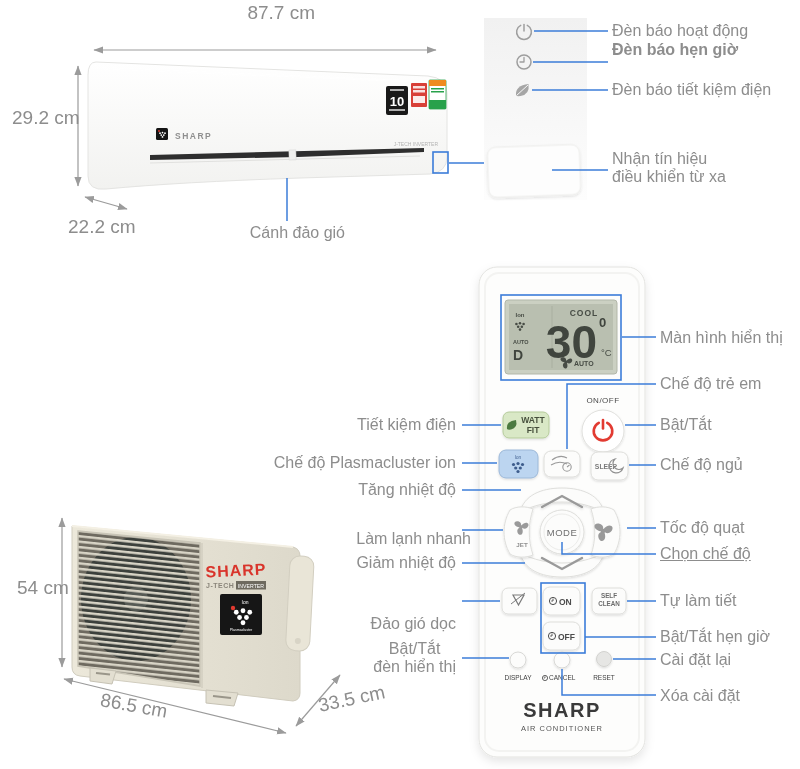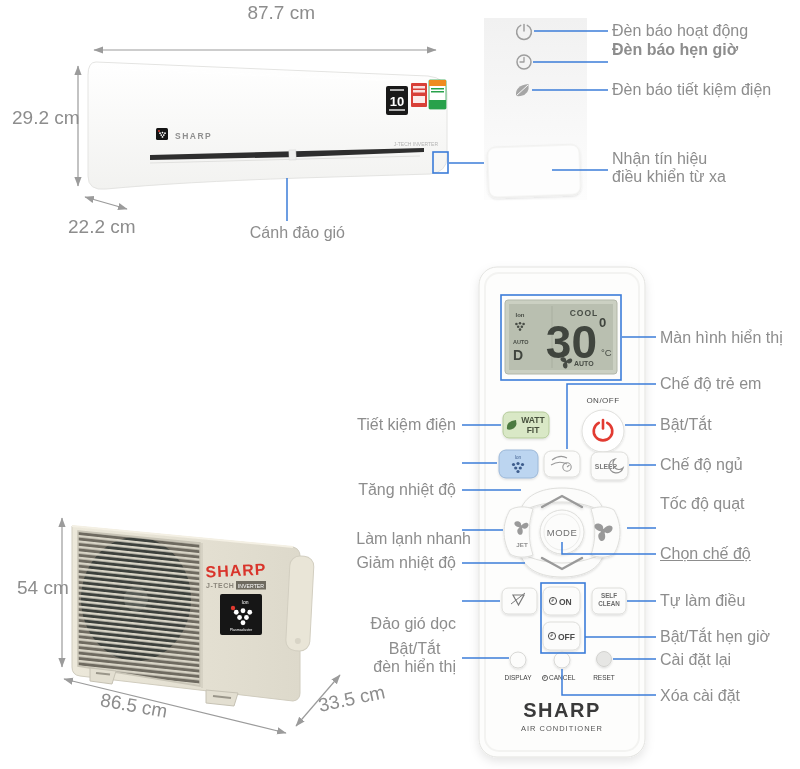--- a/index.html
+++ b/index.html
@@ -322,28 +322,29 @@
 <div class="lbl" style="left:612px;top:81px;">Đèn báo tiết kiệm điện</div>
 <div class="lbl" style="left:612px;top:150px;">
   <div>Nhận tín hiệu</div>
   <div>điều khiển từ xa</div>
 </div>
 
 <div class="lbl" style="left:660px;top:329px;">Màn hình hiển thị</div>
 <div class="lbl" style="left:660px;top:375px;">Chế độ trẻ em</div>
 <div class="lbl" style="left:660px;top:416px;">Bật/Tắt</div>
 <div class="lbl" style="left:660px;top:456px;">Chế độ ngủ</div>
-<div class="lbl" style="left:660px;top:495px;">Tốc độ quạt</div>
+<div class="lbl" style="left:660px;top:519px;">Tốc độ quạt</div>
 <div class="lbl" style="left:660px;top:545px;text-decoration:underline;">Chọn chế độ</div>
-<div class="lbl" style="left:660px;top:592px;">Tự làm điều</div>
+<div class="lbl" style="left:660px;top:592px;">Tự làm tiết</div>
 <div class="lbl" style="left:660px;top:628px;">Bật/Tắt hẹn giờ</div>
 <div class="lbl" style="left:660px;top:651px;">Cài đặt lại</div>
 <div class="lbl" style="left:660px;top:687px;">Xóa cài đặt</div>
 
 <div class="lbl r" style="right:344px;top:416px;">Tiết kiệm điện</div>
+<div class="lbl r" style="right:344px;top:454px;">Chế độ Plasmacluster ion</div>
 <div class="lbl r" style="right:344px;top:481px;">Tăng nhiệt độ</div>
 <div class="lbl r" style="right:329px;top:521px;margin-top:9px;">Làm lạnh nhanh</div>
 <div class="lbl r" style="right:344px;top:554px;">Giảm nhiệt độ</div>
 <div class="lbl r" style="right:344px;top:615px;">Đảo gió dọc</div>
 <div class="lbl r" style="right:344px;top:640px;">
   <div>Bật/Tắt</div>
   <div>đèn hiển thị</div>
 </div>
 
 <div class="dim" style="left:17px;top:577px;">54 cm</div>

